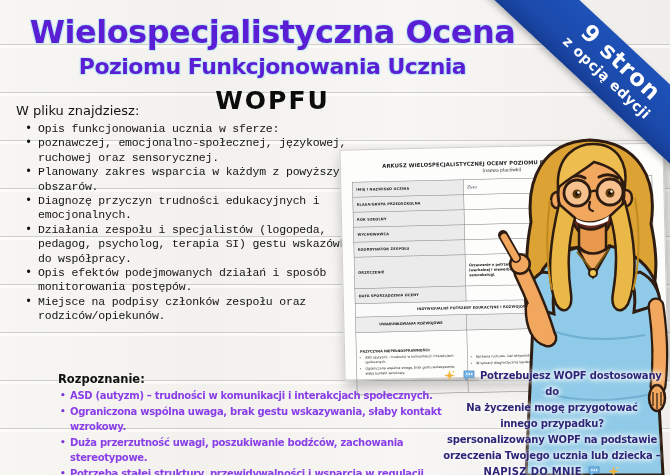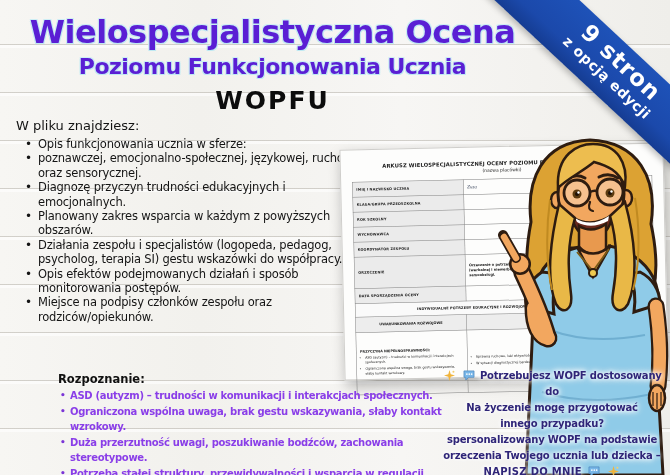--- a/index.html
+++ b/index.html
@@ -26,23 +26,23 @@
   
   .ribbon{
     position:absolute;left:448px;top:42px;width:330px;height:58px;z-index:6;
     background:linear-gradient(180deg,#1e52b8 0%,#1b49ab 70%,#153c92 100%);
     transform:rotate(43deg);text-align:center;color:#fff;
     box-shadow:0 3px 6px rgba(0,0,0,0.25);
   }
   .ribbon .r1{font-size:23px;font-weight:800;line-height:26px;margin-top:4px;letter-spacing:1px;}
   .ribbon .r2{font-size:14px;font-weight:700;line-height:16px;letter-spacing:0.5px;}
   
-  .features{position:absolute;left:16px;top:117px;width:348px;z-index:2;color:#141414;}
+  .features{position:absolute;left:16px;top:102px;width:348px;z-index:2;color:#141414;}
   .features .heading{font-size:13px;line-height:17px;margin-bottom:3px;}
-  .features ul{margin:0;padding:0;list-style:none;}
+  .features ul{margin:0;padding:0;list-style:none;font-family:Liberation Mono, monospace;}
   .features li{
     position:relative;font-size:11.5px;line-height:14.4px;padding-left:22px;letter-spacing:-0.2px;
   }
   .features li::before{content:"•";position:absolute;left:9px;top:0;font-size:12px;}
   
   .diagnosis{position:absolute;left:40px;top:372px;width:420px;z-index:4;}
   .diagnosis .heading{font-size:11.5px;font-weight:700;color:#111;padding-left:18px;margin-bottom:2px;}
   .diagnosis ul{margin:0;padding:0;list-style:none;}
   .diagnosis li{
     position:relative;font-size:10px;line-height:15.5px;padding-left:30px;
@@ -96,22 +96,22 @@
   <div class="ribbon">
     <div class="r1">9 stron</div>
     <div class="r2">z opcją edycji</div>
   </div>
 
   <div class="features">
     <div class="heading">W pliku znajdziesz:</div>
     <ul>
       <li>Opis funkcjonowania ucznia w sferze:</li>
       <li>poznawczej, emocjonalno-społecznej, językowej, ruchowej oraz sensorycznej.</li>
+      <li>Planowany zakres wsparcia w każdym z powyższych obszarów.</li>
       <li>Diagnozę przyczyn trudności edukacyjnych i emocjonalnych.</li>
-      <li>Planowany zakres wsparcia w każdym z powyższych obszarów.</li>
       <li>Działania zespołu i specjalistów (logopeda, pedagog, psycholog, terapia SI) gestu wskazówki do współpracy.</li>
       <li>Opis efektów podejmowanych działań i sposób monitorowania postępów.</li>
       <li>Miejsce na podpisy członków zespołu oraz rodziców/opiekunów.</li>
     </ul>
   </div>
 
   <div class="doc-page">
     <div class="doc-inner">
       <div class="doc-title">ARKUSZ WIELOSPECJALISTYCZNEJ OCENY POZIOMU FUNKCJONOWANIA UCZNIA</div>
       <div class="doc-subtitle">(nazwa placówki)</div>

